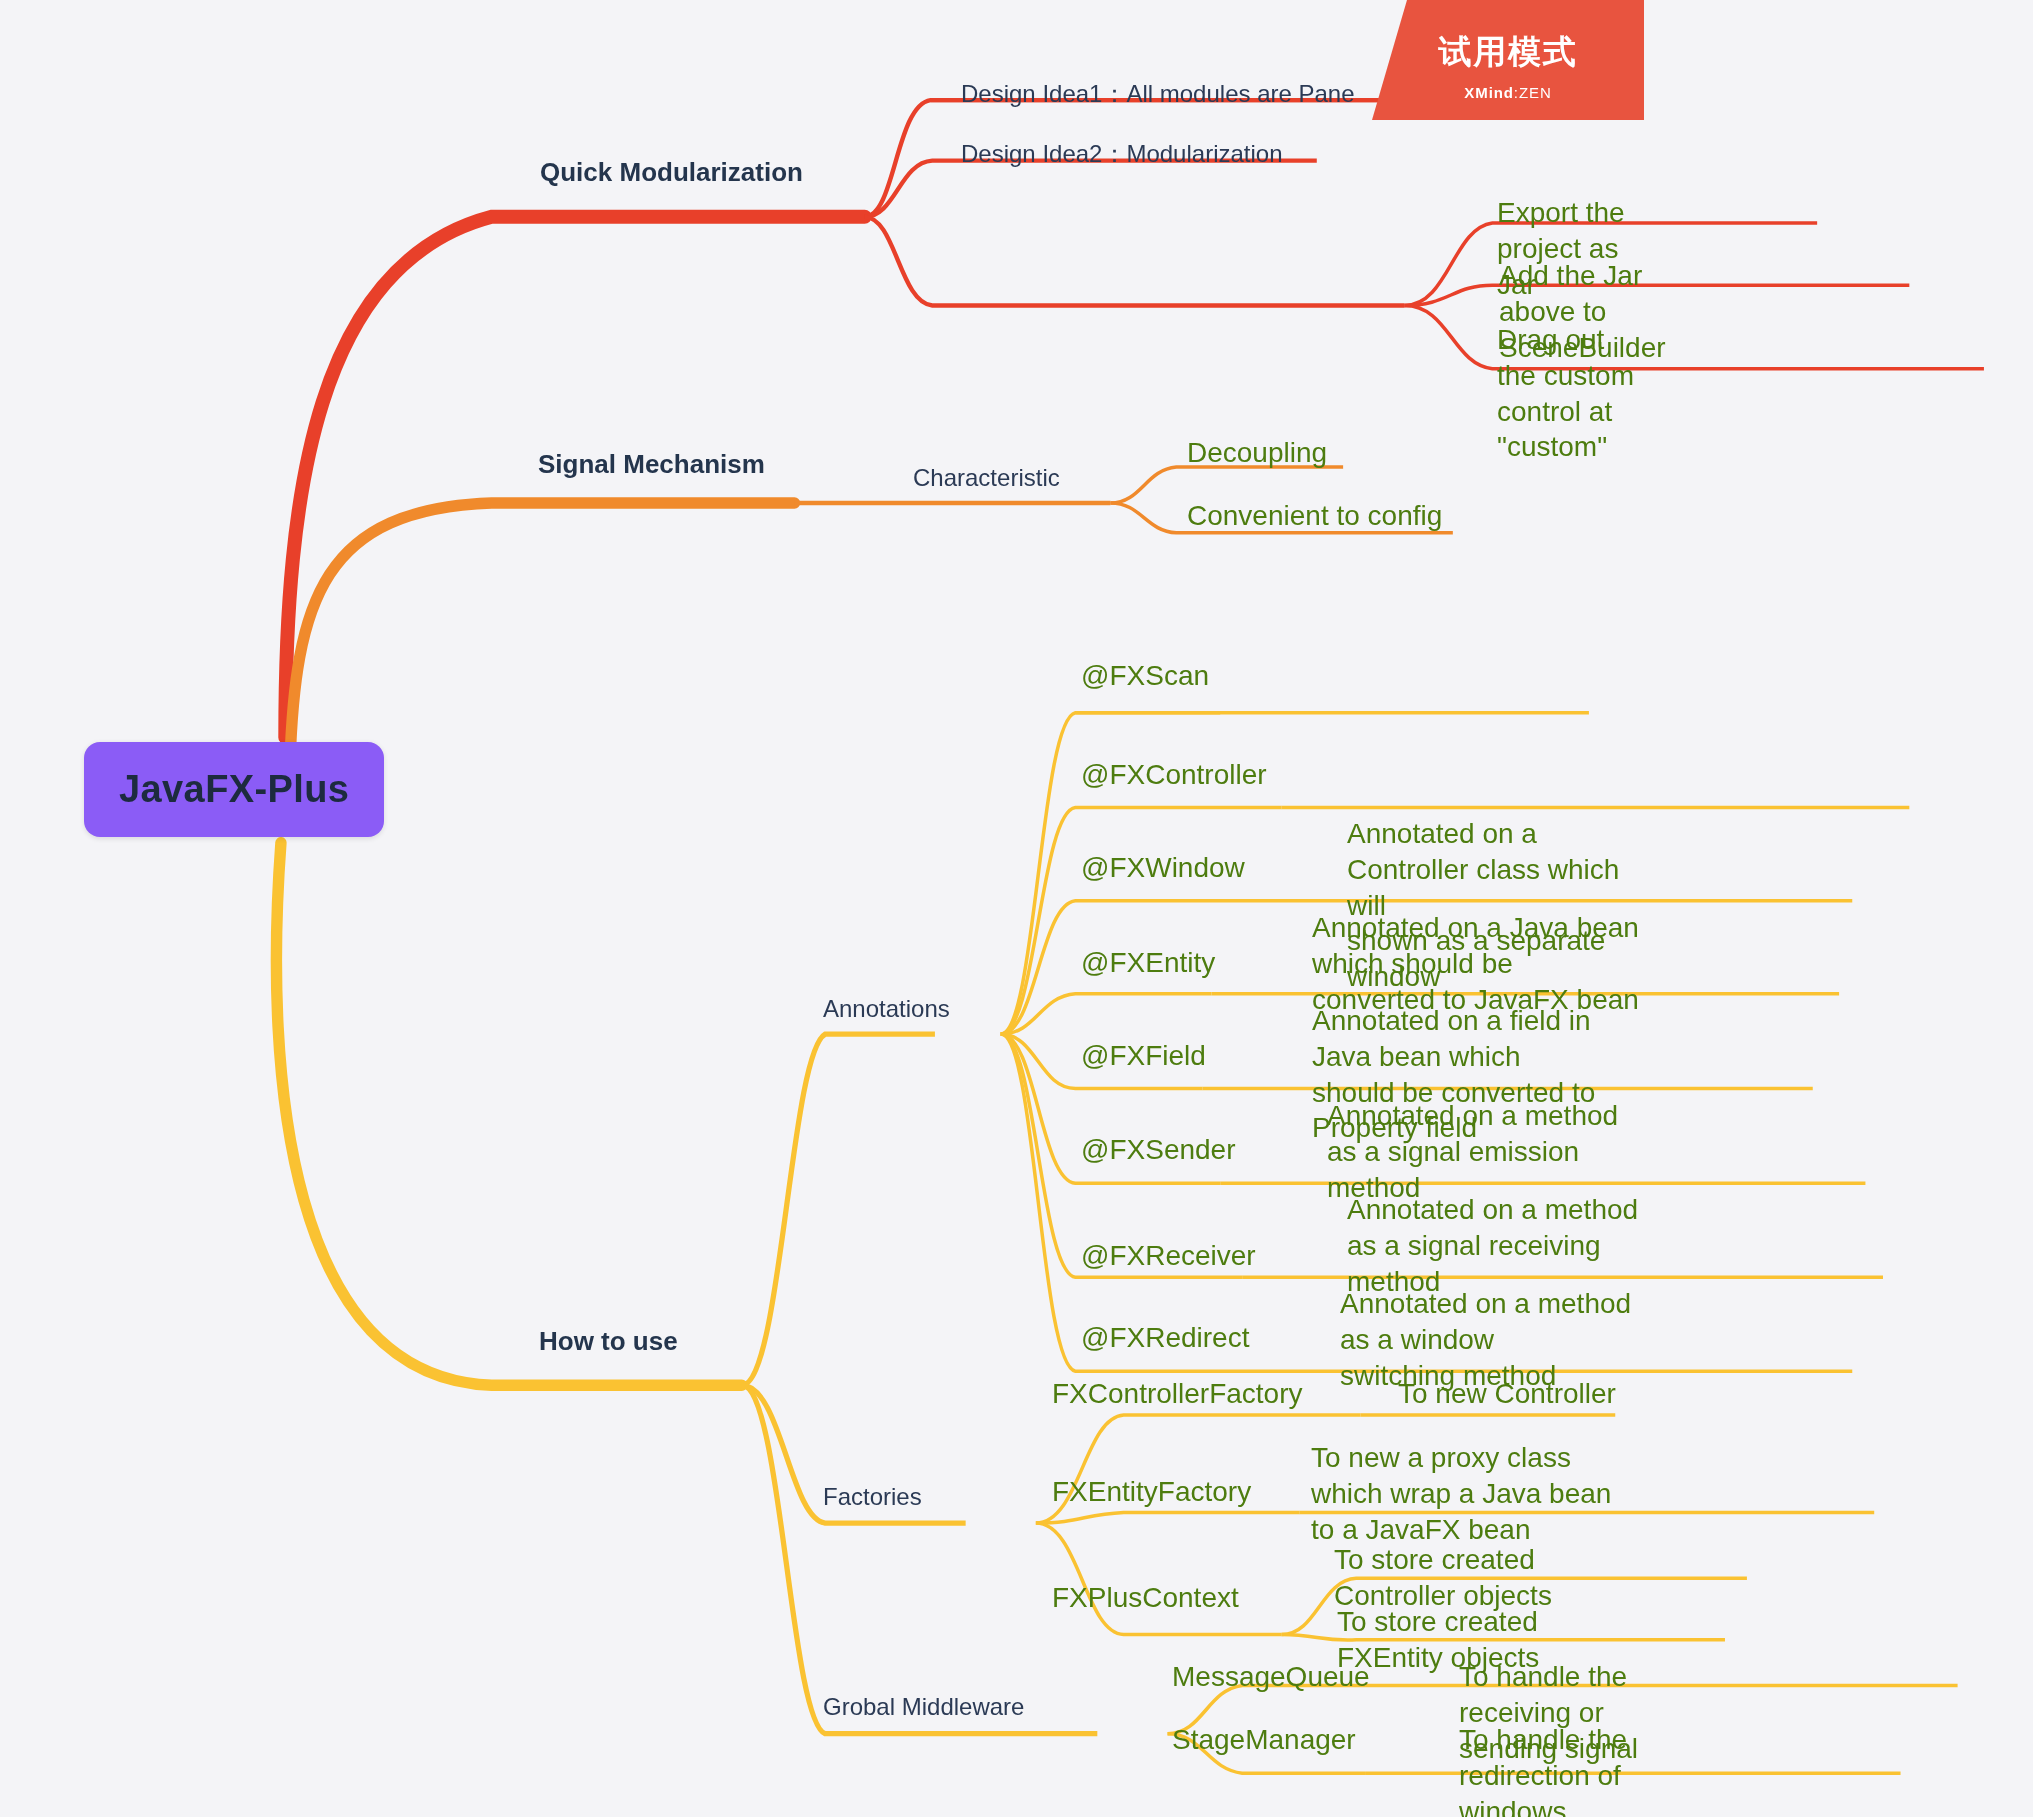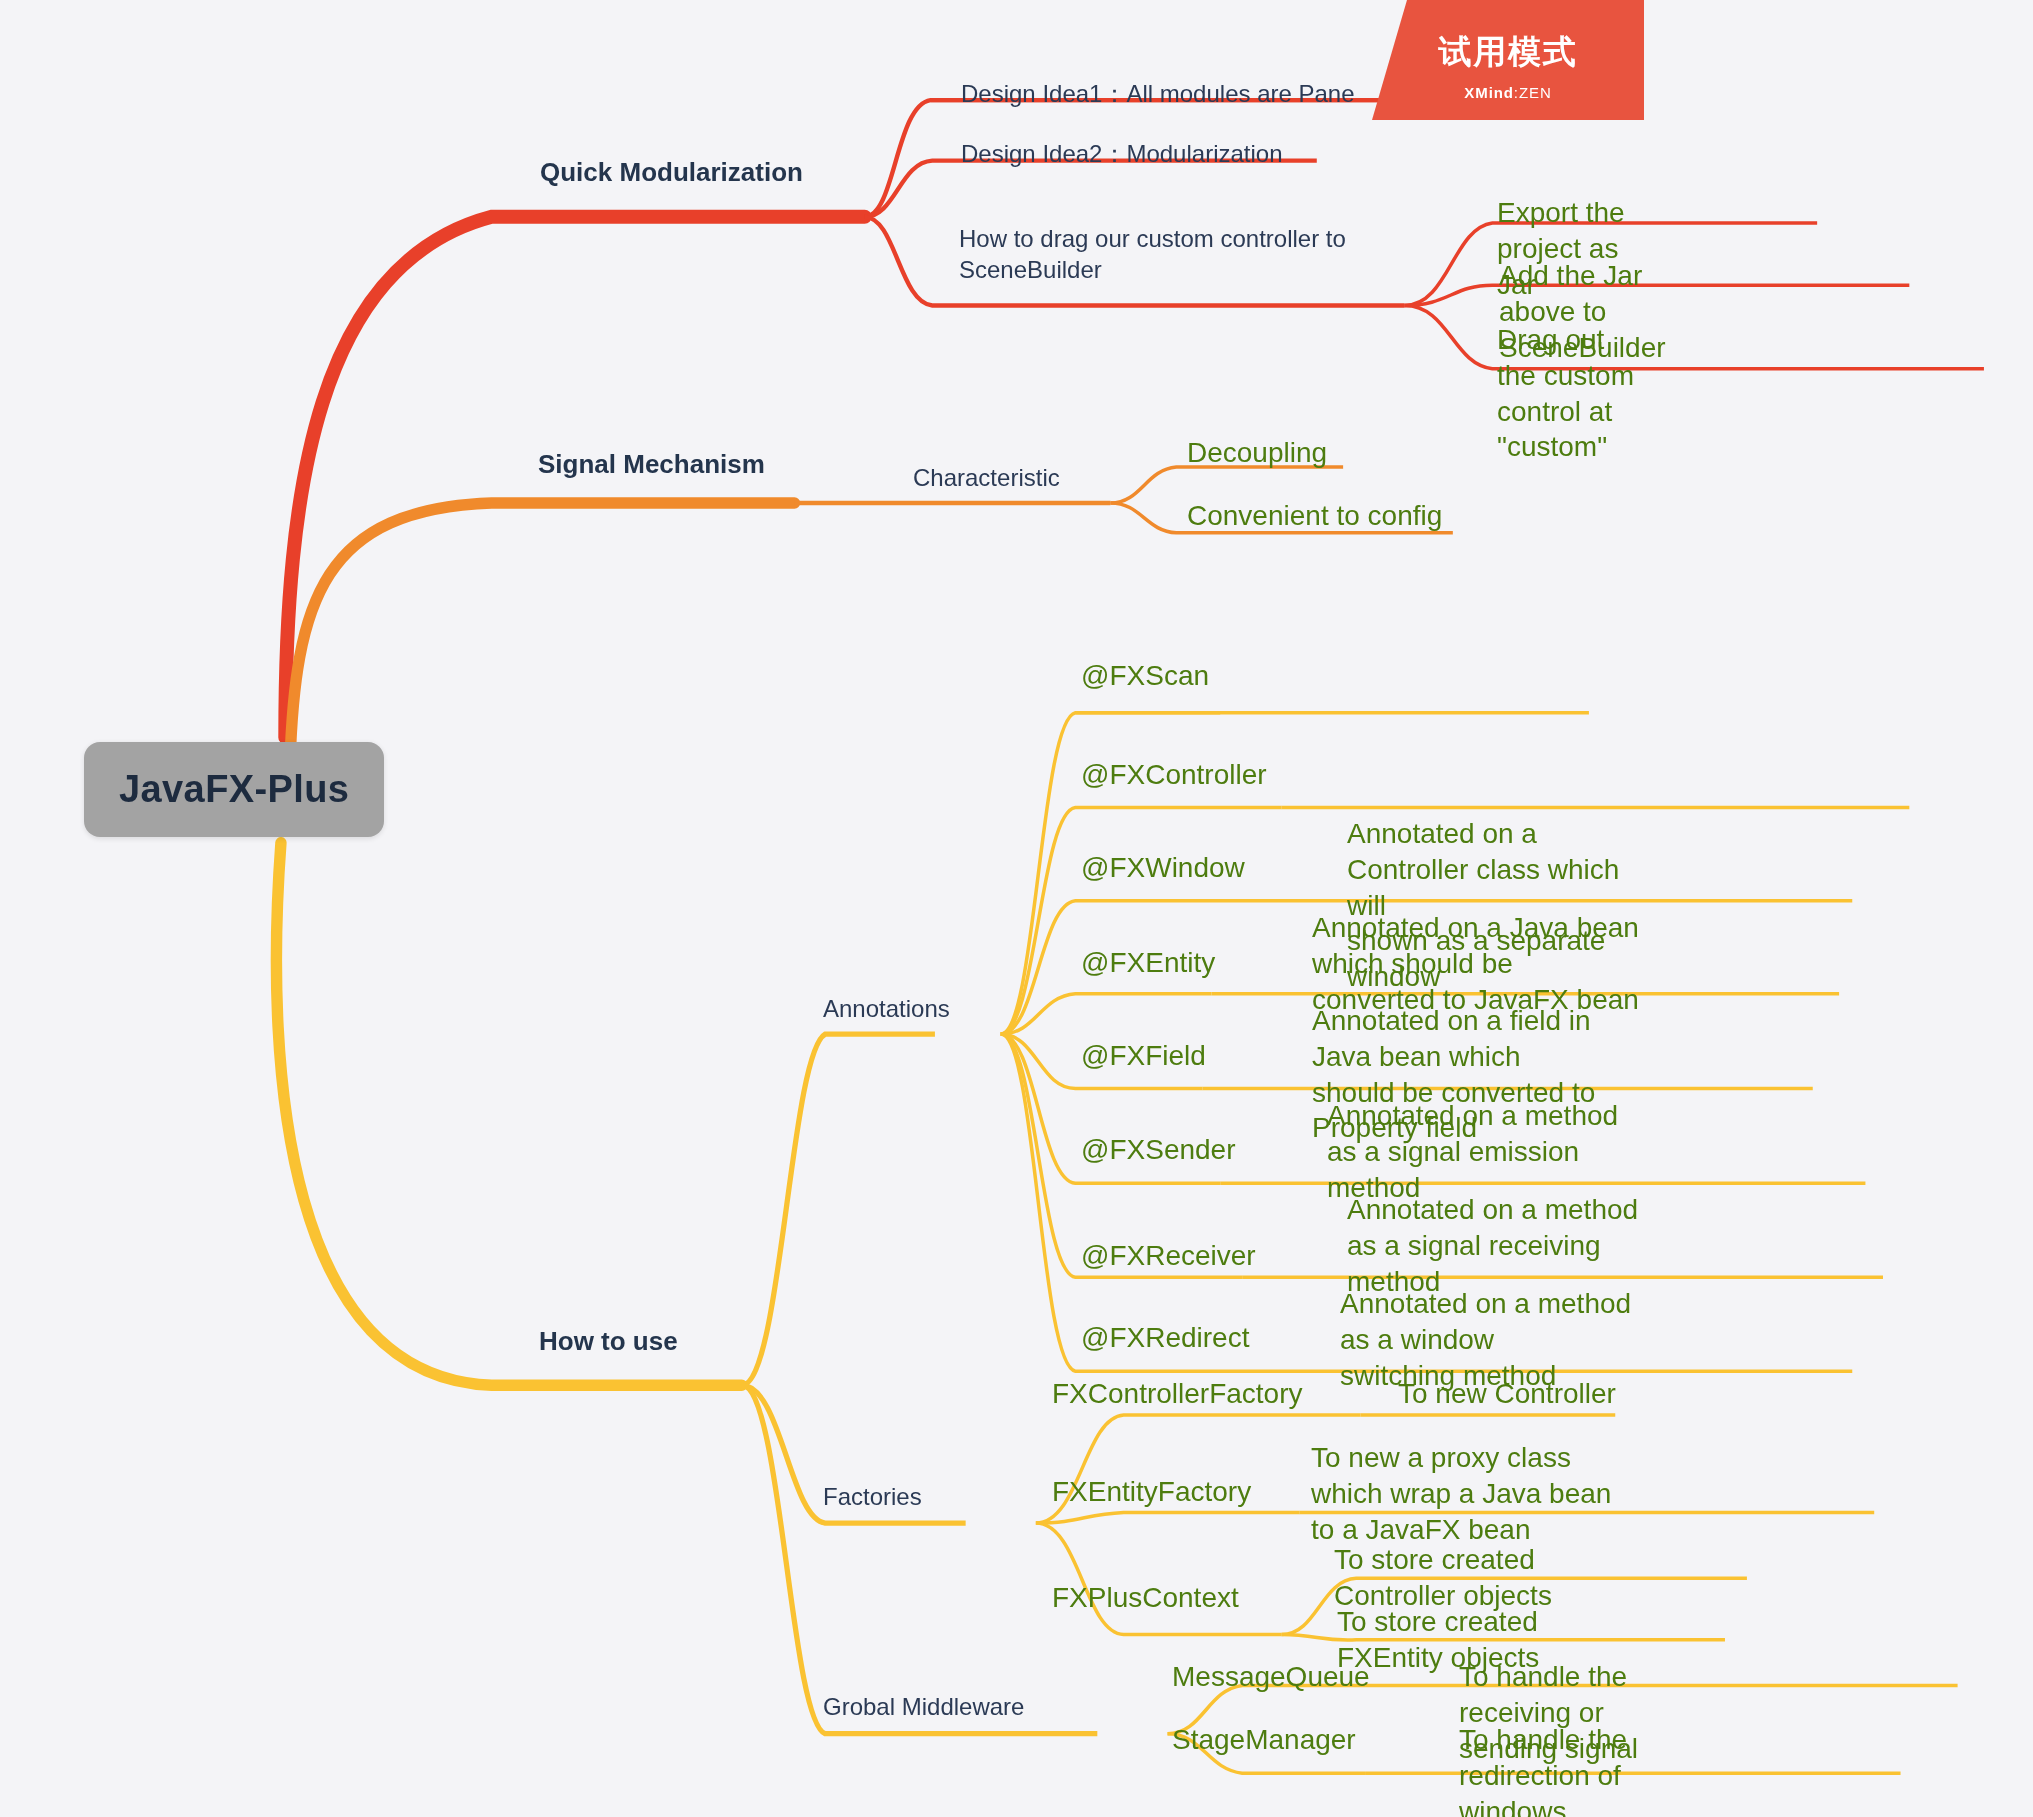--- a/index.html
+++ b/index.html
@@ -27,21 +27,21 @@
     height: 1818px;
     pointer-events: none;
   }
   .node {
     position: absolute;
     color: #2b3a55;
     line-height: 1.28;
     white-space: pre-line;
   }
   .root {
-    background: #a3a3a3;
+    background: #8b5cf6;
     border-radius: 16px;
     box-shadow: 0 1.8px 5.3px rgba(0,0,0,0.10);
     font-size: 38px;
     font-weight: bold;
     color: #1d2b3f;
     padding: 23px 35px;
     letter-spacing: 0.4px;
   }
   .lvl1 {
     font-size: 26px;
@@ -149,22 +149,20 @@
   </div>
 
   <div class="node root" style="left:84px; top:742px;">JavaFX-Plus</div>
 
   <div class="node lvl1" style="left:540px; top:156px;">Quick Modularization</div>
   <div class="node lvl1" style="left:538px; top:448px;">Signal Mechanism</div>
   <div class="node lvl1" style="left:539px; top:1325px;">How to use</div>
 
   <div class="node lvl2" style="left:961px; top:79px;">Design Idea1：All modules are Pane</div>
   <div class="node lvl2" style="left:961px; top:139px;">Design Idea2：Modularization</div>
-  <div class="node lvl2" style="left:959px; top:224px;">How to drag our custom controller to
-SceneBuilder</div>
 
   <div class="node lvl3" style="left:1497px; top:195px;">Export the project as Jar</div>
   <div class="node lvl3" style="left:1499px; top:258px;">Add the Jar above to SceneBuilder</div>
   <div class="node lvl3" style="left:1497px; top:322px;">Drag out the custom control at "custom"</div>
 
   <div class="node lvl2" style="left:913px; top:463px;text-align:right;">Characteristic</div>
   <div class="node lvl3" style="left:1187px; top:435px;">Decoupling</div>
   <div class="node lvl3" style="left:1187px; top:498px;">Convenient to config</div>
 
   <div class="node lvl2" style="left:823px; top:994px;">Annotations</div>

